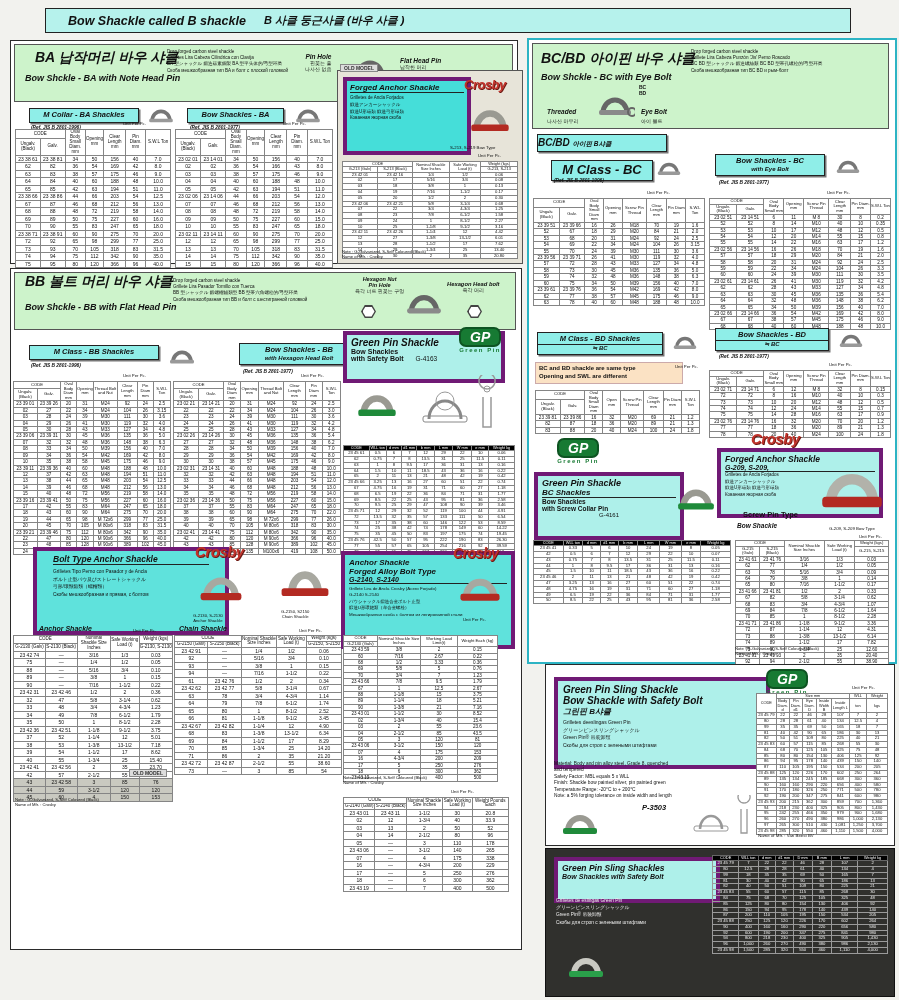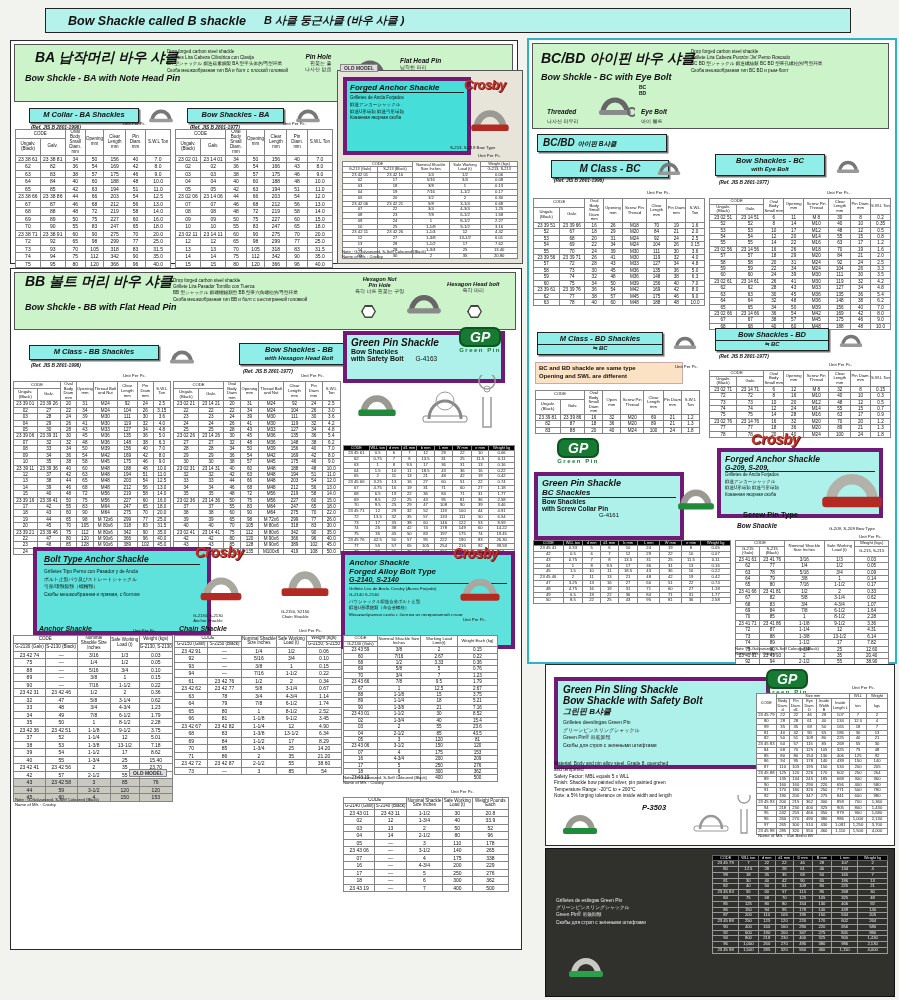--- a/index.html
+++ b/index.html
@@ -641,25 +641,25 @@
       <span class="dlabel">Threaded</span>
       <div class="dko">나사산 마무리</div>
     </div>
     <div class="abs" style="left:108px;top:56px">
       <span class="dlabel">Eye Bolt</span>
       <div class="dko">아이 볼트</div>
     </div>
   </div>
 
   <div class="lbl" style="left:8px;top:94px;width:128px;font-size:10px;padding:2px 0;text-align:left">
-    <span style="padding-left:5px">BC/BD</span>
+    <span style="">BC/BD</span>
     <span style="font-size:6.5px">아이핀 B샤클</span>
   </div>
 
-  <div class="lbl" style="left:22px;top:120px;width:92px;font-size:10px;padding:2px 12px"><span>M Class  -  BC</span></div>
+  <div class="lbl" style="left:22px;top:120px;width:92px;font-size:13px;padding:2px 4px"><span>M Class  -  BC</span></div>
   <div class="ref" style="left:25px;top:138px">(Ref. JIS B 2801-1996)</div>
   <svg class="shk" style="left:126px;top:114px" width="28" height="28" viewBox="0 0 40 38">
     <path d="M8 27 a12 13 0 1 1 24 0" fill="none" stroke="#777" stroke-width="5"></path>
       <rect x="4" y="24" width="32" height="5" rx="2" fill="#999"></rect>
   </svg>
   <div class="unit" style="left:118px;top:150px">Unit Per Pc.</div>
   <div class="abs" style="left:4px;top:158px;width:172px">
       <table class="c1">
         <colgroup>
           <col style="width: 15%;">
@@ -2398,21 +2398,21 @@
             <td>330</td>
             <td>267</td>
             <td>106</td>
             <td>62</td>
           </tr>
         </tbody>
       </table>
     </div>
   <div class="note" style="left:334px;top:292px;font-size:4.6px">Name of Mfr. :  Van Beest BV</div>
 
-  <div class="cyanbox" style="left:22px;top:278px;width:156px;height:74px;background:#5fe2dc;padding:3px 7px">
+  <div class="cyanbox" style="left:22px;top:278px;width:156px;height:74px;background:#5fe2dc;padding:3px 16px">
     <div style="font-size:8.5px;font-weight:bold;font-style:italic;border-bottom:1px solid #222;margin-bottom:3px">Bolt Type Anchor  Shackle</div>
     <div class="tinylines" style="font-size:4.8px;line-height:1.6">
       <div>Grilletes Tipo Perno con Pasador y de Ancla</div>
         <div>ボルト止型バウ及びストレートシャックル</div>
       <div>弓形/環類鍛類（螺帽類）</div>
         <div>Скобы мешкообразная и прямая, с болтом</div>
     </div>
   </div>
   <span class="crosby abs" style="left:184px;top:274px;font-size:15px">Crosby</span>
   <svg class="shk" style="left:186px;top:294px" width="48" height="48" viewBox="0 0 40 38">
@@ -3305,20 +3305,24 @@
             <td>1,500</td>
             <td>4,000</td>
           </tr>
         </tbody>
       </table>
     </div>
   <div class="note" style="left:212px;top:168px;font-size:4.4px">Name of Mfr. :  Van Beest BV</div>
 </div>
 
 <div class="abs darkt" style="left:545px;top:848px;width:348px;height:147px;background:#30302d;border:1px solid #111">
+  <div class="cyanbox" style="left:8px;top:8px;width:150px;height:34px;background:#aef0ea;padding:2px 4px">
+    <div style="font-size:8.5px;font-weight:bold;font-style:italic">Green Pin Sling Shackles</div>
+    <div style="font-size:7px;font-weight:bold;font-style:italic">Bow Shackles with Safety Bolt</div>
+  </div>
   <div class="note tinylines" style="left:10px;top:48px;font-size:4.8px;line-height:1.5;color:#eee">
     <div>Grilletes de eslingas Green Pin</div>
       <div>グリーンピンスリングシャックル</div>
     <div>Green Pin®  吊裝卸類</div>
       <div>Скобы для строп с зелеными штифтами</div>
   </div>
   <svg class="shk" style="left:20px;top:96px" width="40" height="42" viewBox="0 0 40 38">
     <path d="M8 27 a12 13 0 1 1 24 0" fill="none" stroke="#c9c9c2" stroke-width="6"></path>
     <rect x="3" y="24" width="34" height="6" rx="2" fill="#2aa04a"></rect>
   </svg>

